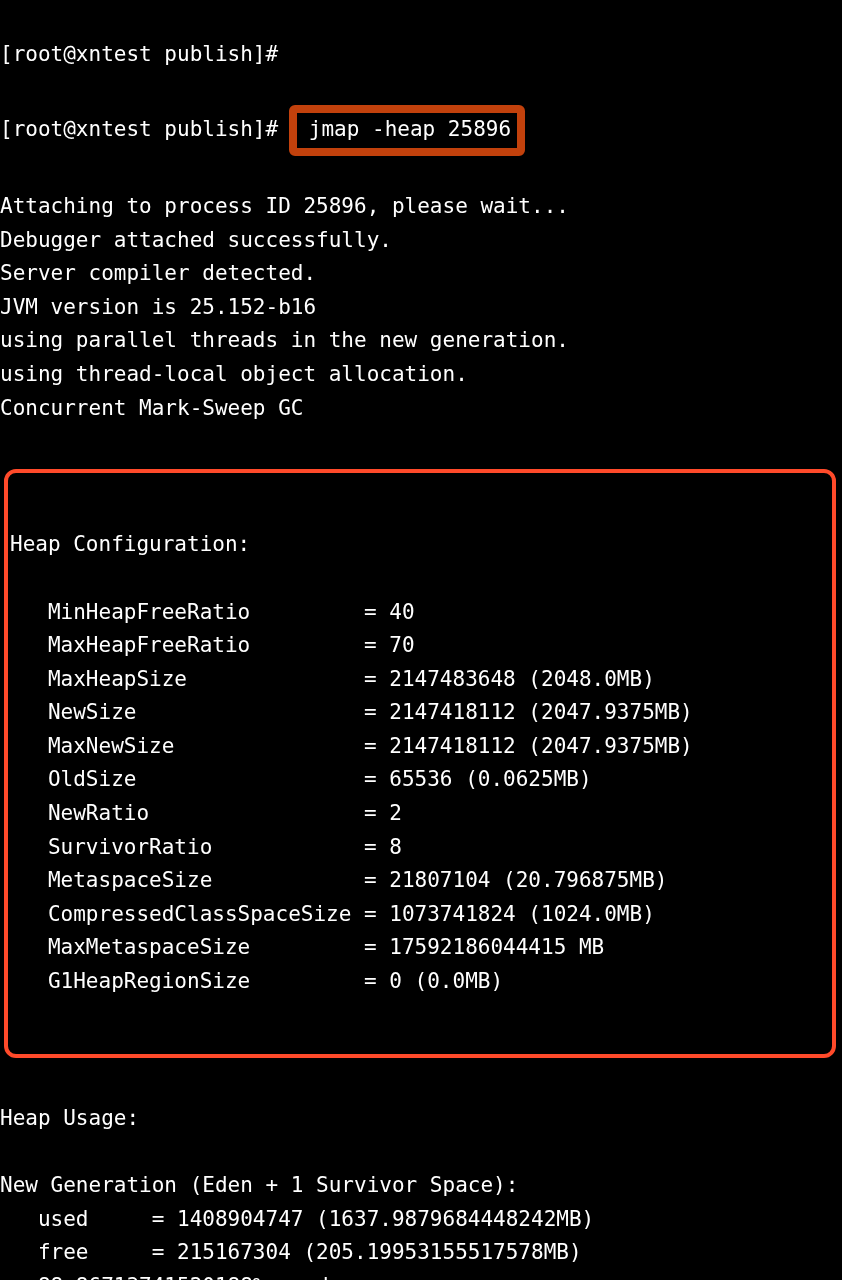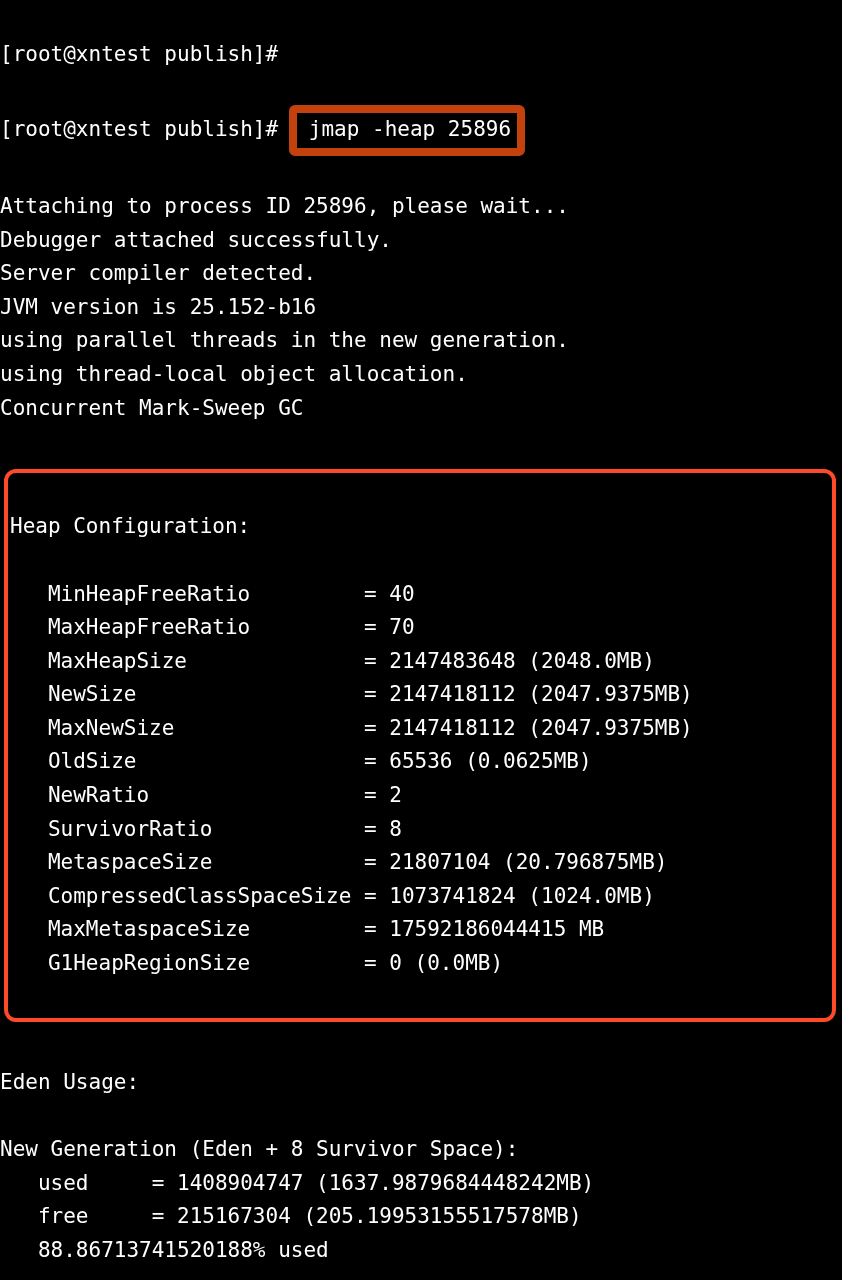--- a/index.html
+++ b/index.html
@@ -21,29 +21,29 @@
     border: 8px solid #c2410c;
     border-radius: 6px;
     padding: 0 6px 2px 12px;
     display: inline-block;
     margin-left: -2px;
   }
   .heap-box {
     border: 4px solid #ff4a2a;
     border-radius: 12px;
     margin: 10px 6px 10px 4px;
-    padding: 4px 2px;
+    padding: 22px 2px;
   }
 </style>
 </head>
 <body>
 
 <div class="terminal">
 <span class="line">[root@xntest publish]#</span>
 <span class="line"><span>[root@xntest publish]# </span><span class="highlight-cmd">jmap -heap 25896</span></span>
 <div id="pre-lines"><span class="line">Attaching to process ID 25896, please wait...</span><span class="line">Debugger attached successfully.</span><span class="line">Server compiler detected.</span><span class="line">JVM version is 25.152-b16</span><span class="line"></span><span class="line">using parallel threads in the new generation.</span><span class="line">using thread-local object allocation.</span><span class="line">Concurrent Mark-Sweep GC</span></div>
 <div class="heap-box">
 <span class="line">Heap Configuration:</span>
 <div id="heap-config-lines"><span class="line">   MinHeapFreeRatio         = 40</span><span class="line">   MaxHeapFreeRatio         = 70</span><span class="line">   MaxHeapSize              = 2147483648 (2048.0MB)</span><span class="line">   NewSize                  = 2147418112 (2047.9375MB)</span><span class="line">   MaxNewSize               = 2147418112 (2047.9375MB)</span><span class="line">   OldSize                  = 65536 (0.0625MB)</span><span class="line">   NewRatio                 = 2</span><span class="line">   SurvivorRatio            = 8</span><span class="line">   MetaspaceSize            = 21807104 (20.796875MB)</span><span class="line">   CompressedClassSpaceSize = 1073741824 (1024.0MB)</span><span class="line">   MaxMetaspaceSize         = 17592186044415 MB</span><span class="line">   G1HeapRegionSize         = 0 (0.0MB)</span></div>
 </div>
-<span class="line">Eden Usage:</span>
-<div id="usage-lines"><span class="line">New Generation (Eden + 8 Survivor Space):</span><span class="line">   used     = 1408904747 (1637.9879684448242MB)</span><span class="line">   free     = 215167304 (205.19953155517578MB)</span><span class="line">   88.86713741520188% used</span></div>
+<span class="line">Heap Usage:</span>
+<div id="usage-lines"><span class="line">New Generation (Eden + 1 Survivor Space):</span><span class="line">   used     = 1408904747 (1637.9879684448242MB)</span><span class="line">   free     = 215167304 (205.19953155517578MB)</span><span class="line">   88.86713741520188% used</span></div>
 </div>
 
 </body></html>

